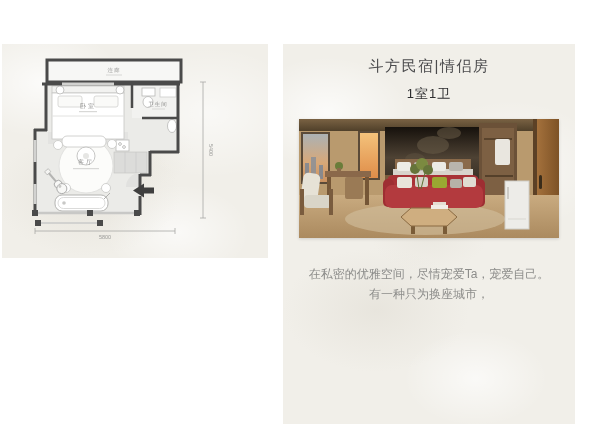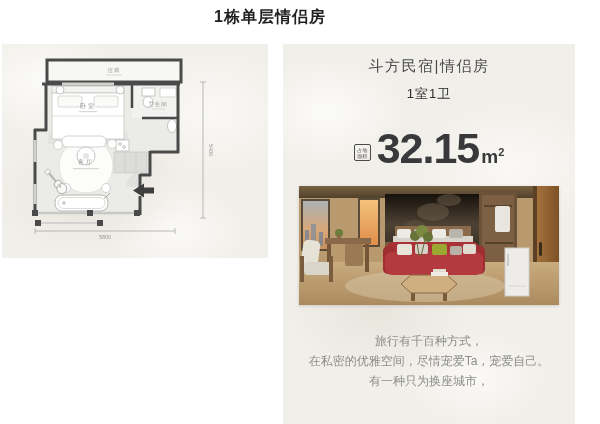--- a/index.html
+++ b/index.html
@@ -30,21 +30,20 @@
   .room-photo{margin-top:16px;width:260px;height:119px;box-shadow:0 1px 3px rgba(0,0,0,.15);}
   .room-photo svg{display:block;}
   .desc{margin-top:26px;text-align:center;font-size:12px;line-height:20px;color:#8c8c8a;}
   .plan-svg text{font-family:"Liberation Sans","DejaVu Sans",sans-serif;}
 </style>
 </head>
 <body>
 
 <div class="page">
 
-  <div class="page-title">1栋单层情侣房</div>
 
   <div class="plan-panel paper">
     <svg class="plan-svg" width="266" height="214" viewBox="0 0 266 214">
 
       <path d="M44,40 L176,40 L176,108 L148,108 L148,131 L138,131 L138,170 L33,170 L33,86 L44,86 Z" fill="#ebebe8"></path>
       <rect x="130" y="40" width="46" height="34" fill="#f2f2f0"></rect>
       <rect x="45" y="16" width="134" height="22" fill="#f7f7f5"></rect>
 
       <rect x="46" y="88" width="80" height="12" fill="#e3e3e1"></rect>
       <rect x="50" y="42" width="72" height="7" fill="#f2f2f0" stroke="#c6c6c4" stroke-width="0.8"></rect>
@@ -145,28 +144,20 @@
       </g>
       <text x="103" y="195" font-size="5.5" fill="#9a9a98" text-anchor="middle">5800</text>
       <text font-size="5.5" fill="#9a9a98" text-anchor="middle" transform="translate(207,106) rotate(90)">5400</text>
     </svg>
   </div>
 
   <div class="info-panel paper">
     <div class="listing-name">斗方民宿|情侣房</div>
     <div class="listing-layout">1室1卫</div>
 
-    <div class="area-row">
-      <div class="area-icon">
-        <span>占地</span>
-        <span>面积</span>
-      </div>
-      <div class="area-value">32.15</div>
-      <div class="area-unit"><span>m</span><sup>2</sup></div>
-    </div>
 
     <div class="room-photo">
       <svg width="260" height="119" viewBox="0 0 260 119">
         <defs>
           <linearGradient id="floorG" x1="0" y1="0" x2="0" y2="1">
             <stop offset="0" stop-color="#c9ab80"></stop>
               <stop offset="1" stop-color="#ab8a5f"></stop>
           </linearGradient>
           <linearGradient id="ceilG" x1="0" y1="0" x2="0" y2="1">
             <stop offset="0" stop-color="#7a6243"></stop>
@@ -262,19 +253,18 @@
 
         <rect x="112" y="102" width="4" height="13" fill="#7a5c38"></rect>
         <rect x="144" y="102" width="4" height="13" fill="#7a5c38"></rect>
         <polygon points="102,98 112,89 148,89 158,98 148,107 112,107" fill="#cfae80" stroke="#8a6a42" stroke-width="1"></polygon>
         <rect x="132" y="86" width="17" height="4" fill="#f0ede6"></rect>
         <rect x="134" y="83" width="13" height="3" fill="#e4ded2"></rect>
       </svg>
     </div>
 
     <div class="desc">
-      <div>旅行有千百种方式，</div>
       <div>在私密的优雅空间，尽情宠爱Ta，宠爱自己。</div>
       <div>有一种只为换座城市，</div>
     </div>
   </div>
 
 </div>
 
 </body></html>

